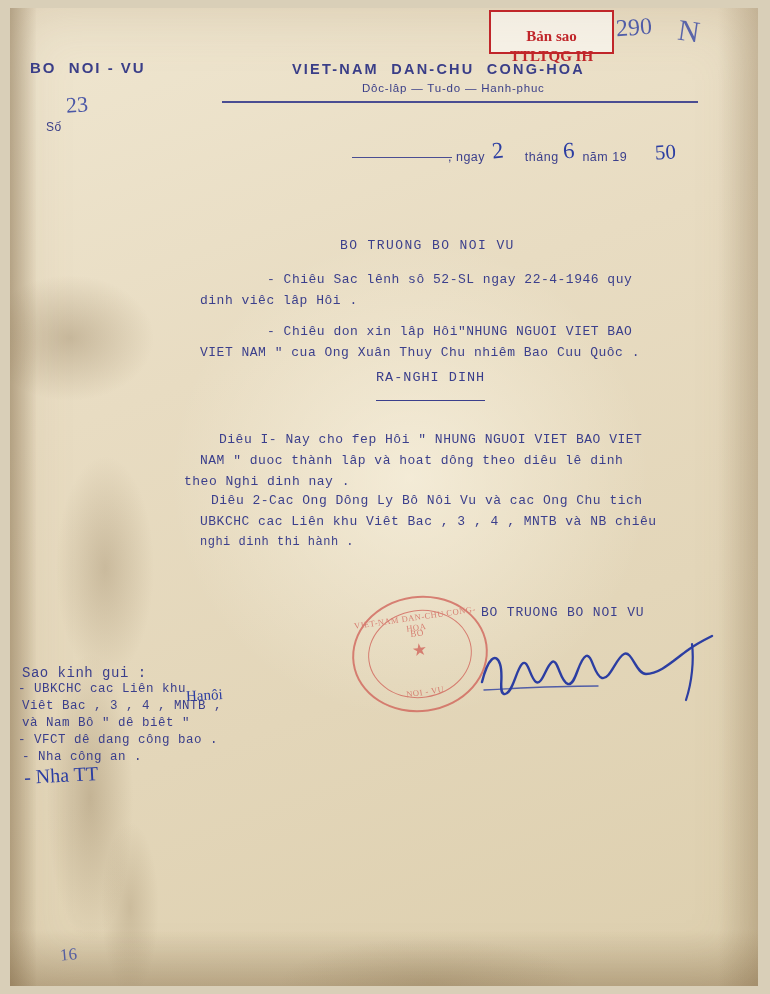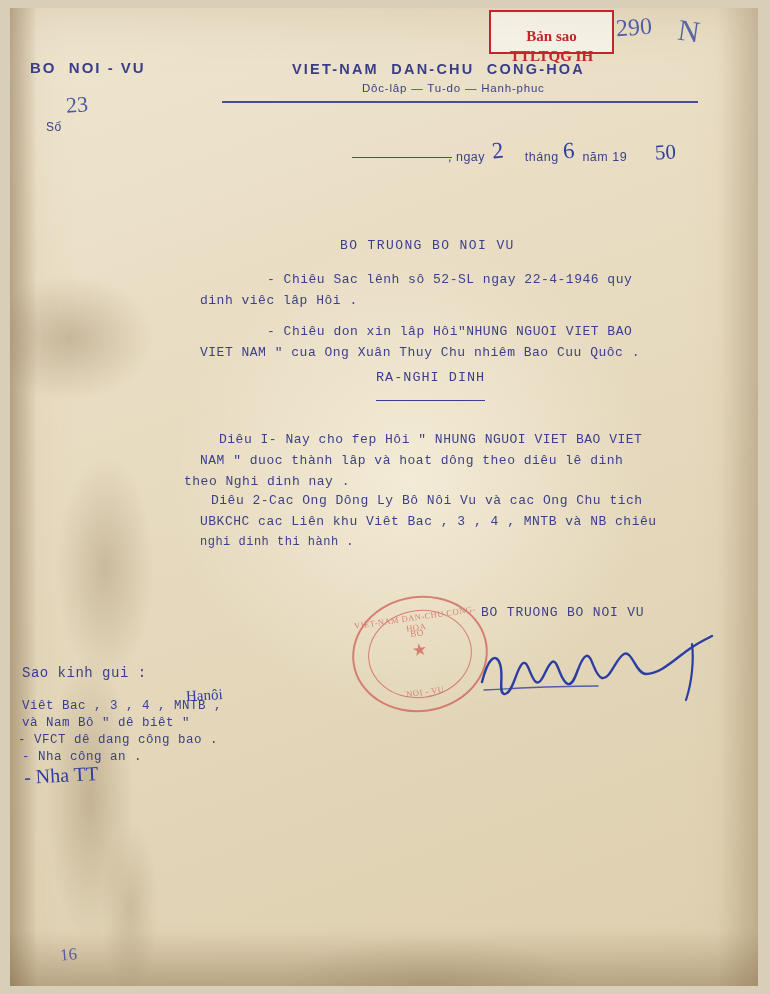--- a/index.html
+++ b/index.html
@@ -288,20 +288,21 @@
     <div class="seal-txt seal-bot">NOI - VU</div>
   </div>
 
   <svg class="signature" viewBox="0 0 240 90">
     <path d="M4,52 C10,28 18,22 22,34 C26,46 20,62 26,64 C34,66 38,40 44,34 C50,28 52,48 58,52 C64,56 68,36 74,32 C80,28 82,52 90,54 C98,56 100,30 108,26 C114,23 116,46 124,48 C132,50 138,28 146,24 C154,20 158,44 168,44 C182,44 196,30 210,20 C218,14 226,10 234,6" fill="none" stroke="#2c3ea2" stroke-width="2.4" stroke-linecap="round"></path>
     <path d="M214,14 C216,30 214,52 208,70" fill="none" stroke="#2c3ea2" stroke-width="2.2" stroke-linecap="round"></path>
     <path d="M6,60 C40,58 78,56 120,56" fill="none" stroke="#2c3ea2" stroke-width="1.4" stroke-linecap="round" opacity="0.8"></path>
   </svg>
 
   <div class="typed sao-ki">Sao kinh gui :</div>
+  <div class="typed cc1">- UBKCHC cac Liên khu</div>
   <div class="typed cc1b">Viêt Bac , 3 , 4 , MNTB ,</div>
   <div class="typed cc1c">và Nam Bô " dê biêt "</div>
   <div class="typed cc2">- VFCT dê dang công bao .</div>
   <div class="typed cc3">- Nha công an .</div>
 
   <div class="hand hand-hanoi">Hanôi</div>
   <div class="hand hand-nhatt">- Nha TT</div>
   <div class="hand hand-page">16</div>
 </div>
 

